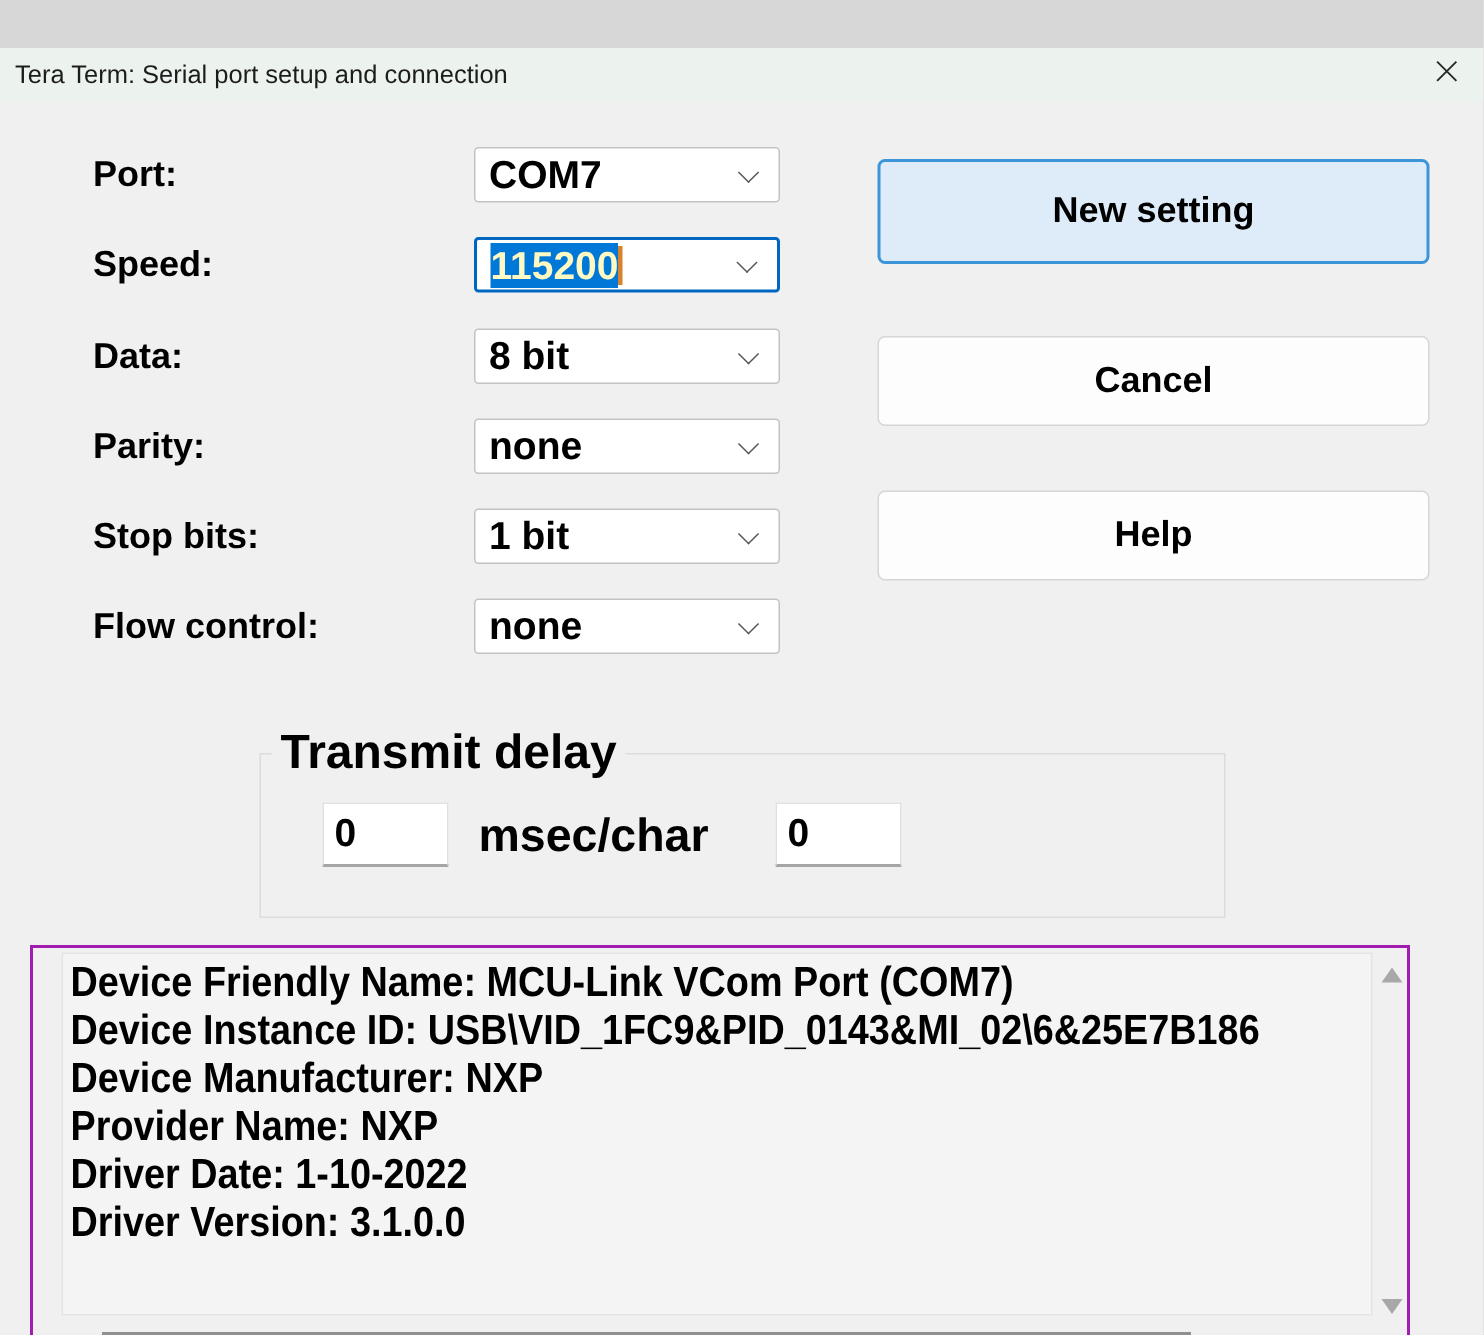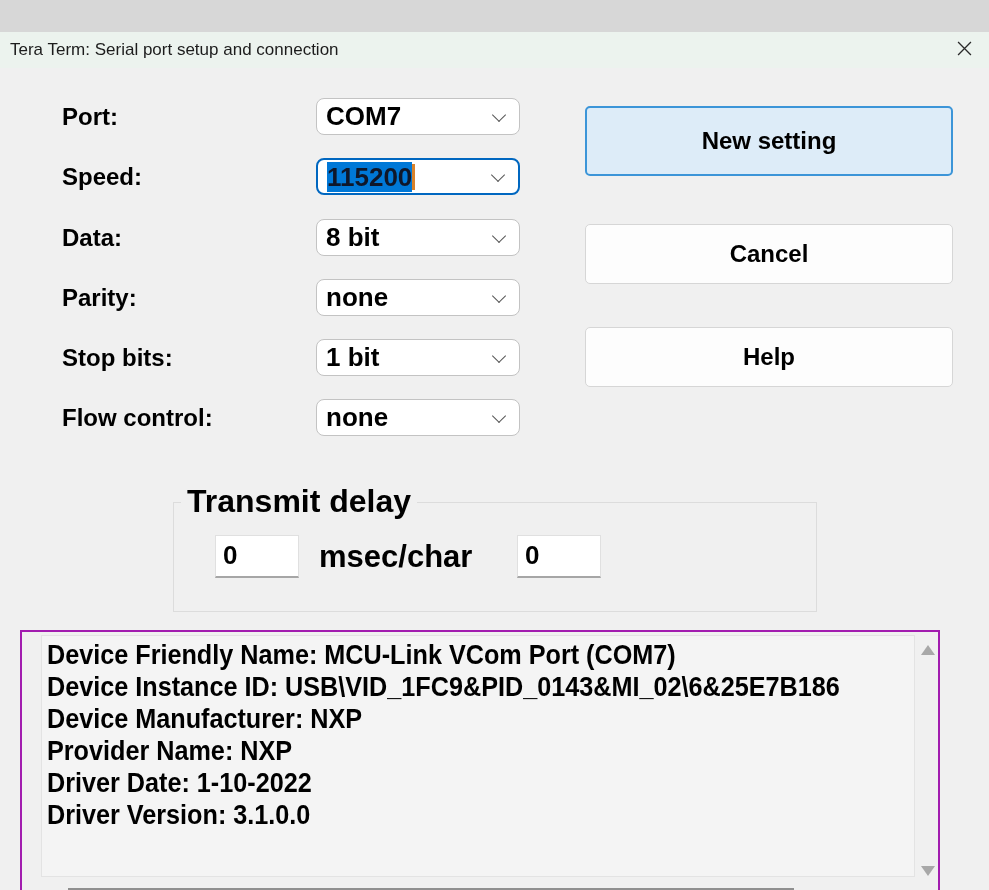--- a/index.html
+++ b/index.html
@@ -9,24 +9,24 @@
     background: #f0f0f0; overflow: hidden;
     font-family: "Liberation Sans", sans-serif; color:#000;margin-top:32px;
   }
   
   .titlebar { position:absolute; left:0; top:0; width:989px; height:36px; background:#ecf3ee; }
   .title { position:absolute; left:10px; top:0; height:36px; line-height:36px; font-size:17px; color:#1c1c1c; white-space:nowrap; }
   .close-btn { position:absolute; right:7px; top:3px; width:36px; height:30px; display:flex; align-items:center; justify-content:center; }
   
   .field-label { position:absolute; left:62px; height:37px; line-height:37px; font-weight:bold; font-size:24px; white-space:nowrap; }
   
-  .combo { position:absolute; left:316px; width:204px; height:37px; background:#ffffff; border:1px solid #c3c3c3; border-radius:8px; }
+  .combo { position:absolute; left:316px; width:204px; height:37px; background:#ffffff; border:1px solid #c3c3c3; border-radius:3px; }
   .combo-value { position:absolute; left:9px; top:0; height:100%; line-height:34px; font-weight:bold; font-size:26px; white-space:nowrap; }
   .combo.focused { border:2px solid #0067c0; }
-  .sel { background:#0078d7; color:#0f172a; }
+  .sel { background:#0078d7; color:#fef9c3; }
   .caret { display:inline-block; width:3px; height:26px; background:#d9822b; vertical-align:middle; margin-left:0; margin-top:-4px; }
   .chev { position:absolute; right:15px; top:11px; width:10px; height:10px;
           border-right:1.7px solid #575757; border-bottom:1.7px solid #575757; transform:rotate(45deg); }
   
   .btn { position:absolute; left:585px; width:368px; display:flex; align-items:center; justify-content:center;
          font-weight:bold; font-size:24px; background:#fdfdfd; border:1px solid #d6d6d6; border-radius:5px; cursor:default; white-space:nowrap; }
   .btn.primary { background:#ddecf8; border:2px solid #3c95d8; }
   
   .group { position:absolute; left:173px; top:470px; width:644px; height:110px; border:1px solid #dcdcdc; }
   .group-title { position:absolute; left:181px; top:454px; background:#f0f0f0; padding:0 6px; font-weight:bold; font-size:32px; line-height:30px; white-space:nowrap; }

